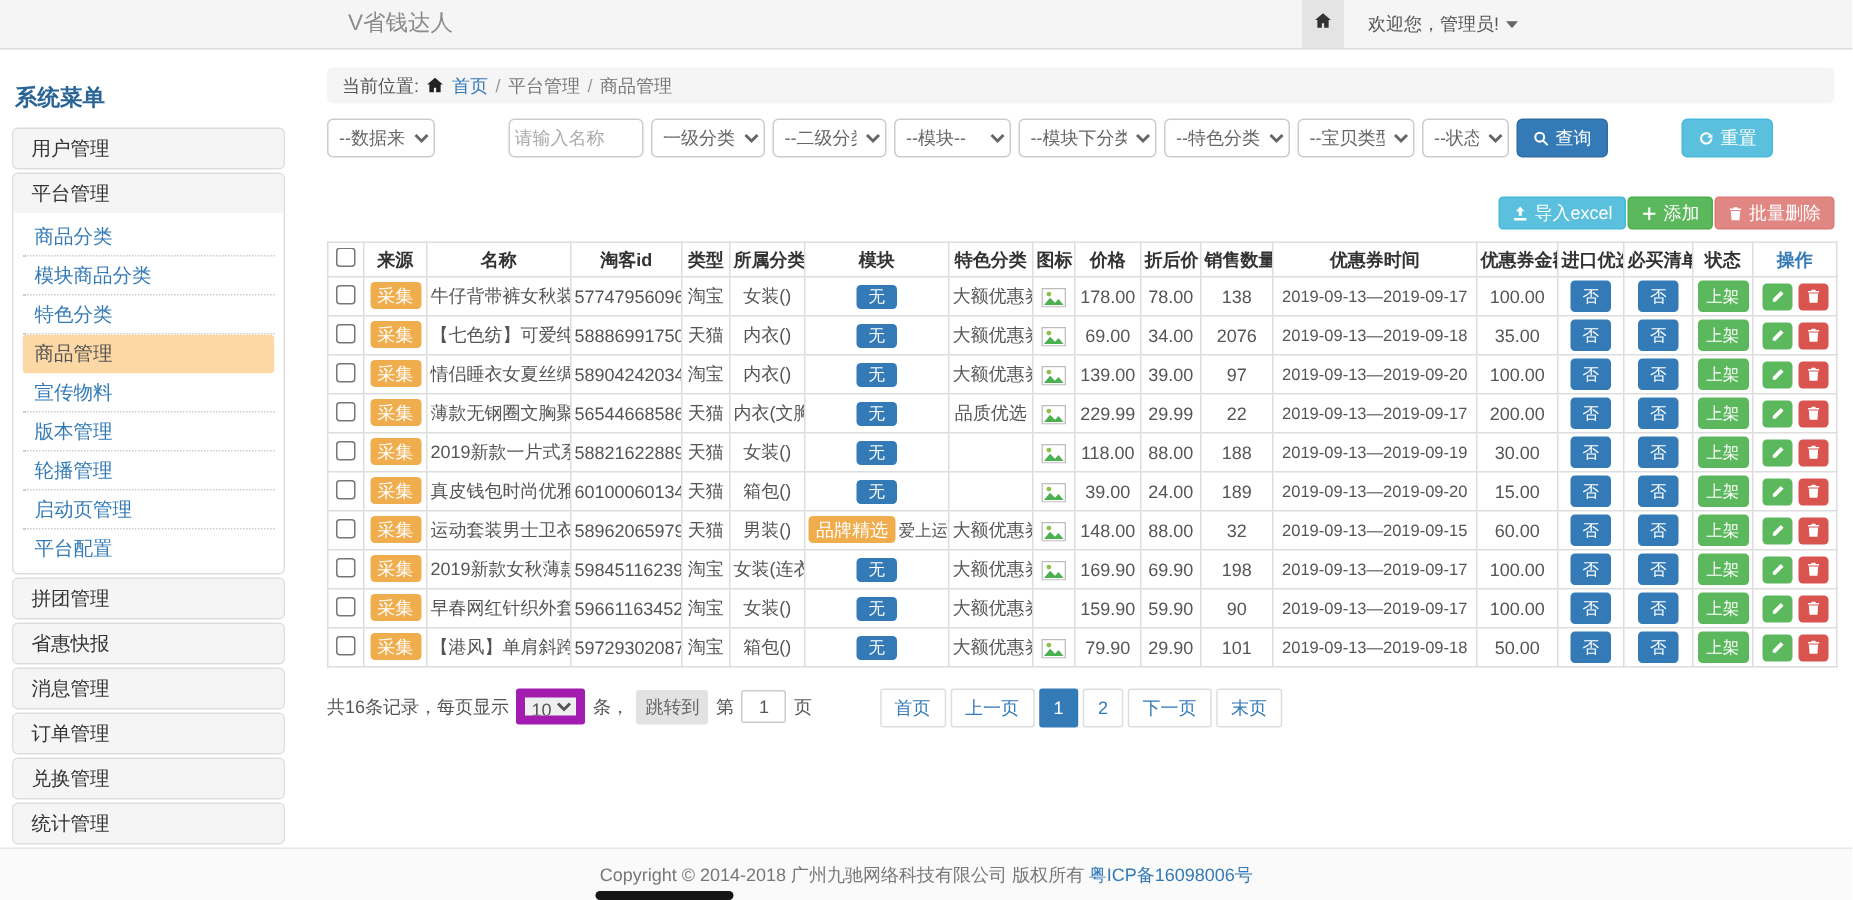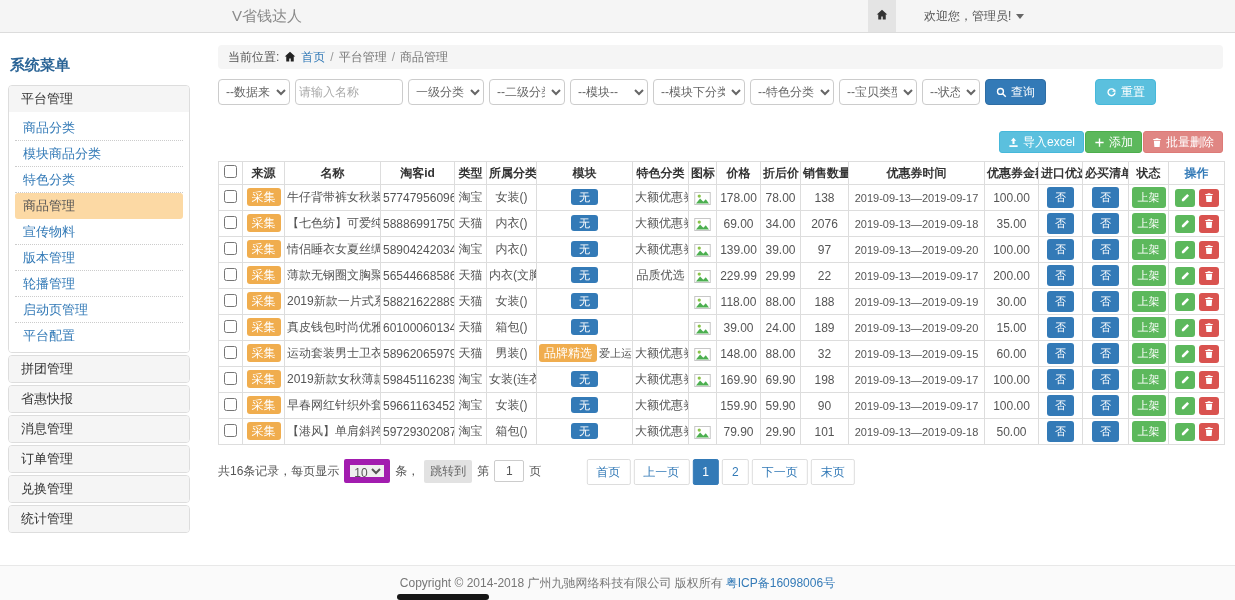--- a/index.html
+++ b/index.html
@@ -10,21 +10,21 @@
 
   
   .topbar { position:absolute; top:0; left:0; width:1235px; height:33px;
             background:#f5f5f5; border-bottom:1px solid #dcdcdc; }
   .topbar-title { position:absolute; left:232px; top:0; line-height:32px;
                   font-size:15px; color:#8a8a8a; }
   .topbar-right { position:absolute; left:868px; top:0; height:32px;
                   display:flex; align-items:center; }
   .home-btn { width:28px; height:32px; background:#e4e4e4; color:#333;
               display:flex; align-items:center; justify-content:center; cursor:pointer; }
-  .welcome { margin-left:28px; font-size:12px; color:#555; display:flex;
+  .welcome { margin-left:16px; font-size:12px; color:#555; display:flex;
              align-items:center; gap:5px; cursor:pointer; }
   .welcome .car { color:#666; display:inline-flex; }
 
   
   .sidebar { position:absolute; left:8px; top:52px; width:182px; height:512px; overflow:hidden; }
   .sidebar-title { color:#2a6496; font-weight:bold; font-size:15px; margin:4px 2px 10px 2px; }
   .sgroup { margin-bottom:2px; border:1px solid #ddd; border-radius:4px;
             background:#fff; overflow:hidden; }
   .sgroup-header { height:26px; line-height:26px; padding-left:12px; background:#f5f5f5;
                    font-size:13px; color:#333; cursor:pointer; }
@@ -116,20 +116,23 @@
           </svg>
         </span>
     </div>
   </div>
 </header>
 
 <aside class="sidebar">
   <div class="sidebar-title">系统菜单</div>
   <div id="sidebar-groups">
       <div class="sgroup">
+        <div class="sgroup-header">用户管理</div>
+      </div>
+      <div class="sgroup">
         <div class="sgroup-header">平台管理</div>
         <div class="sgroup-body">
           <a class="sitem">商品分类</a>
           <a class="sitem">模块商品分类</a>
           <a class="sitem">特色分类</a>
           <a class="sitem active">商品管理</a>
           <a class="sitem">宣传物料</a>
           <a class="sitem">版本管理</a>
           <a class="sitem">轮播管理</a>
           <a class="sitem">启动页管理</a>
@@ -168,21 +171,21 @@
     <a class="bc-link">首页</a>
     <span class="bc-sep">/</span>
     <span class="bc-item">平台管理</span>
     <span class="bc-sep">/</span>
     <span class="bc-item">商品管理</span>
   </div>
 
   <div class="filters">
     <span id="filter-controls" style="display:flex;gap:5px;">
         <select class="fctl" style="width: 72px;"><option>--数据来源--</option></select>
-        <input class="fctl" placeholder="请输入名称" style="width: 108px;">
+        <input class="fctl" placeholder="请输入名称" style="width: 90px; margin-left: 44px;">
         <select class="fctl" style="width: 76px;"><option>一级分类</option></select>
         <select class="fctl" style="width: 76px;"><option>--二级分类--</option></select>
         <select class="fctl" style="width: 78px;"><option>--模块--</option></select>
         <select class="fctl" style="width: 92px;"><option>--模块下分类--</option></select>
         <select class="fctl" style="width: 84px;"><option>--特色分类--</option></select>
         <select class="fctl" style="width: 78px;"><option>--宝贝类型--</option></select>
         <select class="fctl" style="width: 58px;"><option>--状态--</option></select>
       </span>
     <button class="btn btn-primary">
       <span>

